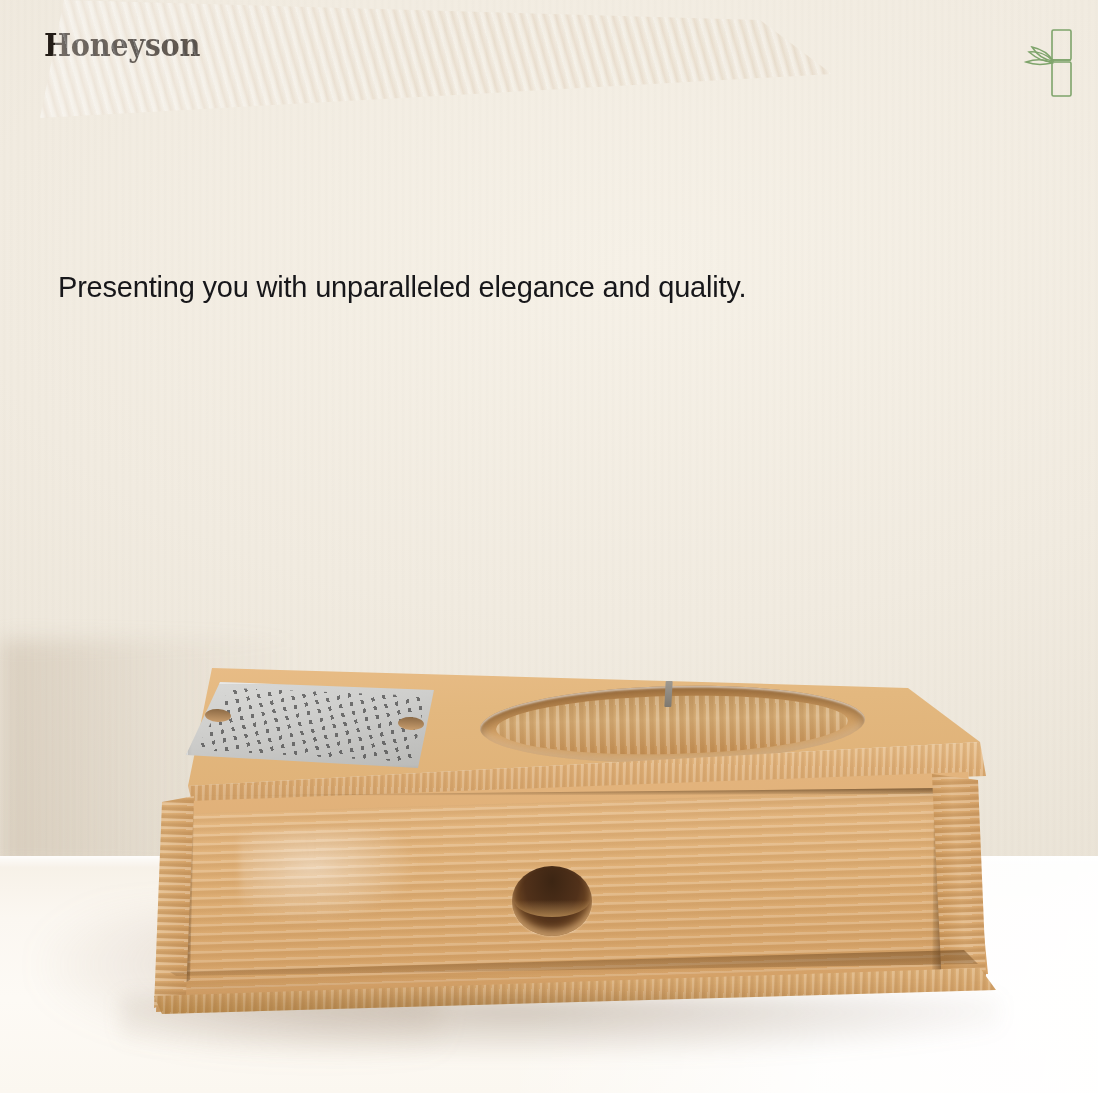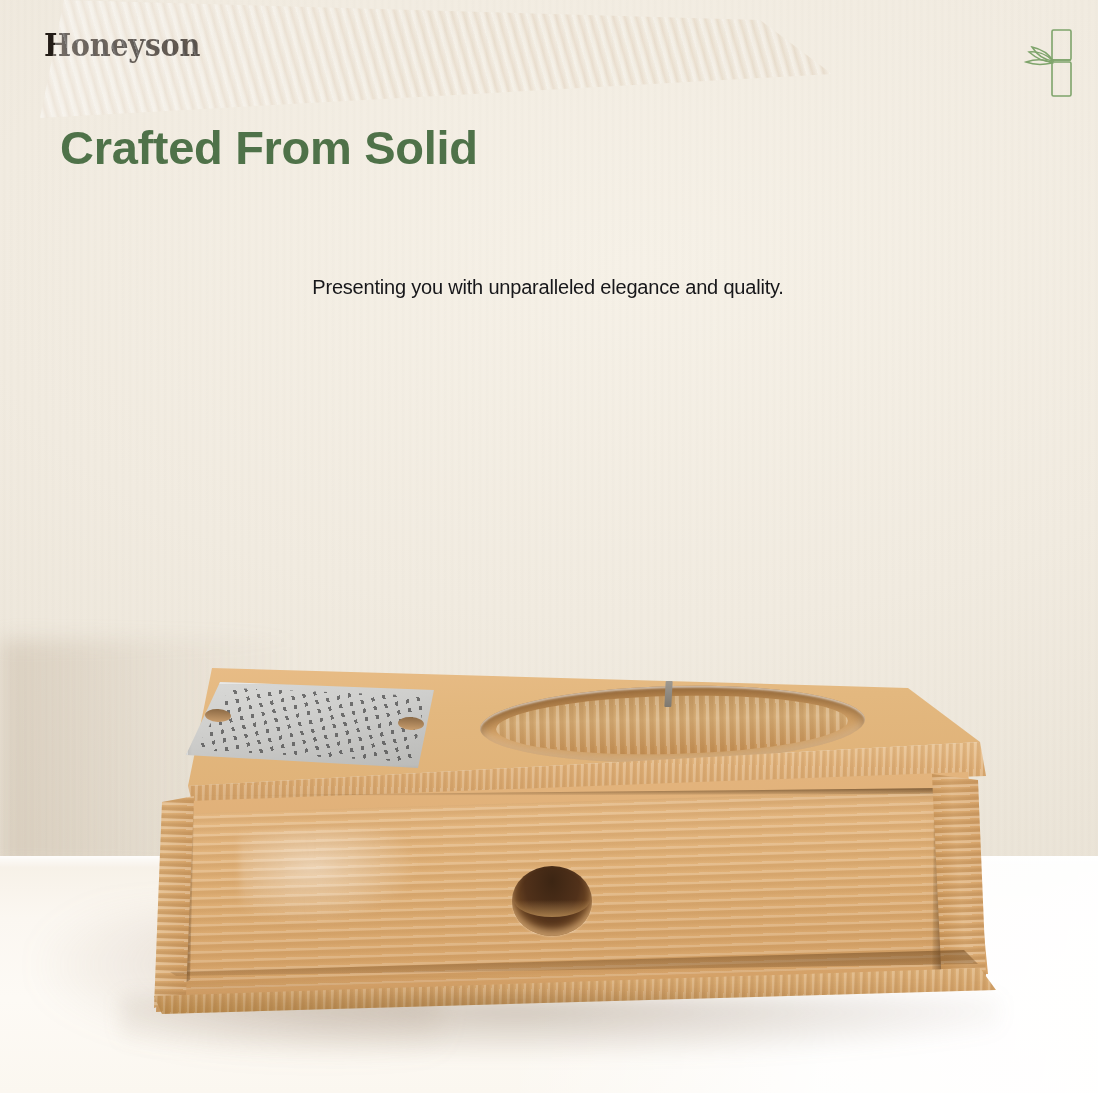--- a/index.html
+++ b/index.html
@@ -64,22 +64,22 @@
   .bamboo-icon{position:absolute;left:1010px;top:22px;width:70px;height:82px;}
 
   .headline{
     position:absolute;left:60px;top:117px;width:760px;
     font-size:47px;line-height:62px;font-weight:700;
     color:#4f7249;letter-spacing:-.3px;
   }
   .headline .l2{display:block;}
   .subhead{
     position:absolute;left:58px;top:267px;width:980px;
-    font-size:20px;line-height:40px;font-weight:400;
-    color:#17171a;letter-spacing:-.2px;text-align:center;
+    font-size:29px;line-height:40px;font-weight:400;
+    color:#17171a;letter-spacing:-.2px;
   }
 
   
   .product{position:absolute;left:0;top:0;width:1098px;height:1093px;pointer-events:none;}
 
   
   .top-slab{
     position:absolute;left:148px;top:668px;width:832px;height:118px;
     background:linear-gradient(178deg,#e8bc86 0%,#e3b87f 35%,#dfb177 100%);
     clip-path:polygon(64px 0px, 760px 20px, 832px 74px, 40px 118px);
@@ -272,21 +272,20 @@
   <svg class="bamboo-icon" viewBox="0 0 70 82" fill="none">
     <rect x="42" y="8" width="19" height="30" rx="1.5" stroke="#7EA46B" stroke-width="1.6"></rect>
     <rect x="42" y="40" width="19" height="34" rx="1.5" stroke="#7EA46B" stroke-width="1.6"></rect>
     <path d="M42 38 H61" stroke="#7EA46B" stroke-width="1.6"></path>
     <path d="M42 40 C34 40 26 36 19 30 C27 29 36 32 42 38Z" stroke="#7EA46B" stroke-width="1.5" fill="none"></path>
     <path d="M43 39 C35 38 27 33 22 25 C31 27 39 32 43 39Z" stroke="#7EA46B" stroke-width="1.5" fill="none"></path>
     <path d="M42 41 C33 43 24 43 16 40 C25 37 35 37 42 41Z" stroke="#7EA46B" stroke-width="1.5" fill="none"></path>
   </svg>
 
   <div class="headline">
-    <span>Crafted From Solid</span>
   </div>
 
   <div class="subhead">Presenting you with unparalleled elegance and quality.</div>
 
   <div class="product">
 
     <div class="top-slab"></div>
     <div class="top-slab-grain"></div>
     <div class="top-slab-hl"></div>
 

